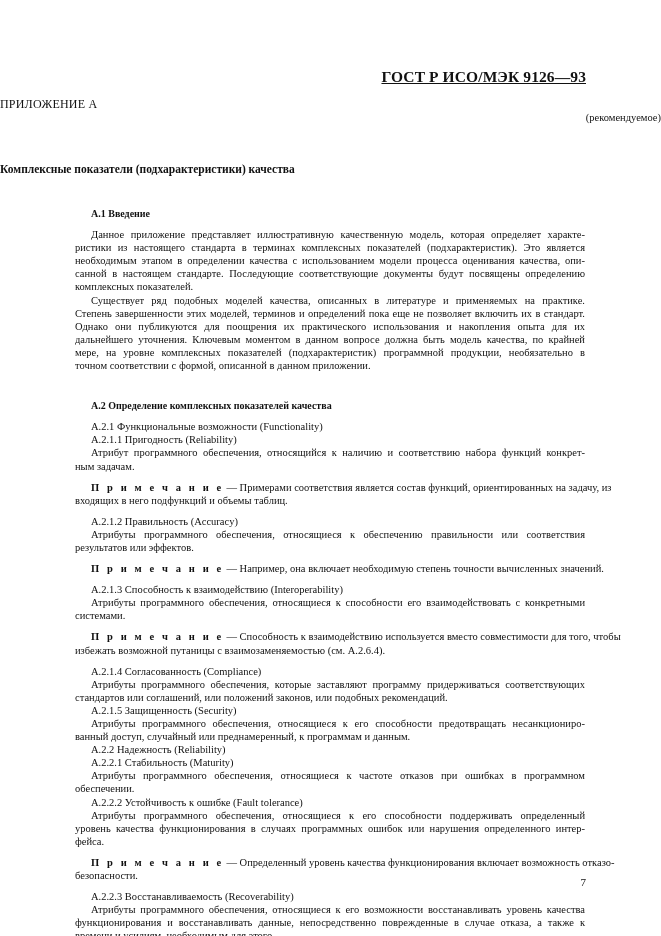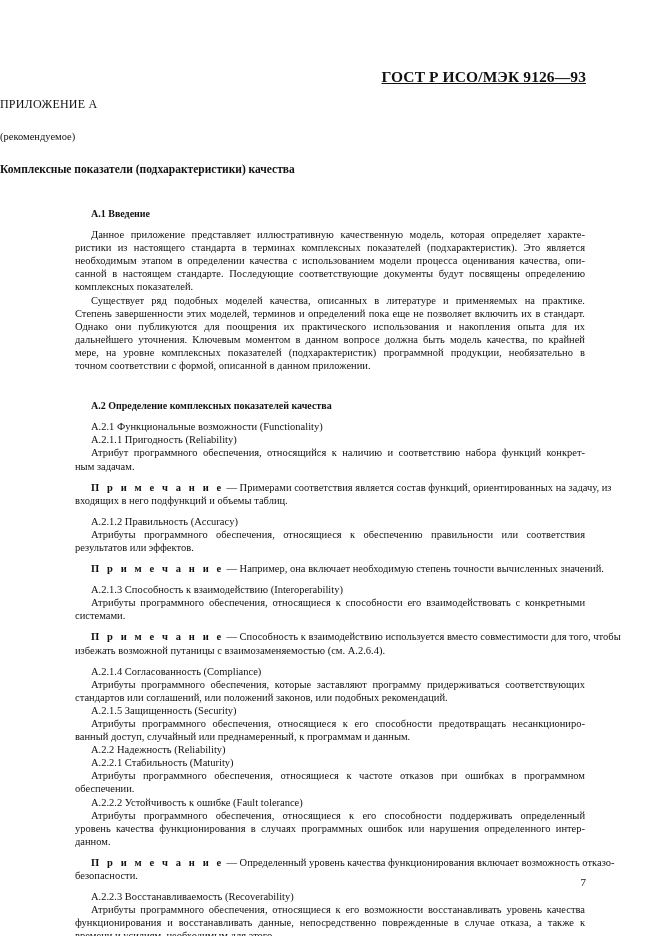--- a/index.html
+++ b/index.html
@@ -12,21 +12,21 @@
   .std-header {
     position: absolute; right: 75px; top: 68px;
     font-weight: bold; font-size: 15.5px; letter-spacing: 0.1px; text-decoration: underline;
   }
   .appendix-title {
     position: absolute; left: 0; width: 661px; top: 97px;
     font-size: 12px; letter-spacing: 0.2px;
   }
   .appendix-sub {
     position: absolute; left: 0; width: 661px; top: 112px;
-    text-align: left; font-size: 10.5px; margin-top: 19px;
+    text-align: right; font-size: 10.5px;
   }
   .main-title {
     position: absolute; left: 0; width: 661px; top: 163px;
     text-align: left; font-weight: bold; font-size: 11.5px;
   }
   .body {
     position: absolute; left: 75px; width: 510px; top: 186px;
     font-size: 10.5px; line-height: 13.1px;
   }
   .ln { display: block; white-space: nowrap; height: 13.1px; text-align: justify; text-align-last: justify; }
@@ -113,21 +113,21 @@
     <span class="ln last">ванный доступ, случайный или преднамеренный, к программам и данным.</span>
 
     <span class="ln ind last">А.2.2  Надежность (Reliability)</span>
     <span class="ln ind last">А.2.2.1  Стабильность (Maturity)</span>
     <span class="ln ind">Атрибуты программного обеспечения, относящиеся к частоте отказов при ошибках в программном</span>
     <span class="ln last">обеспечении.</span>
 
     <span class="ln ind last">А.2.2.2  Устойчивость к ошибке (Fault tolerance)</span>
     <span class="ln ind">Атрибуты программного обеспечения, относящиеся к его способности поддерживать определенный</span>
     <span class="ln">уровень качества функционирования в случаях программных ошибок или нарушения определенного интер-</span>
-    <span class="ln last">данном.</span>
+    <span class="ln last">фейса.</span>
     <div class="gap-m"></div>
     <div>
       <span class="ln ind"><span class="spaced">П р и м е ч а н и е</span><span> — Определенный уровень качества функционирования включает возможность отказо-</span></span>
       <span class="ln last">безопасности.</span>
     </div>
     <div class="gap-m"></div>
 
     <span class="ln ind last">А.2.2.3  Восстанавливаемость (Recoverability)</span>
     <span class="ln ind">Атрибуты программного обеспечения, относящиеся к его возможности восстанавливать уровень качества</span>
     <span class="ln">функционирования и восстанавливать данные, непосредственно поврежденные в случае отказа, а также к</span>

